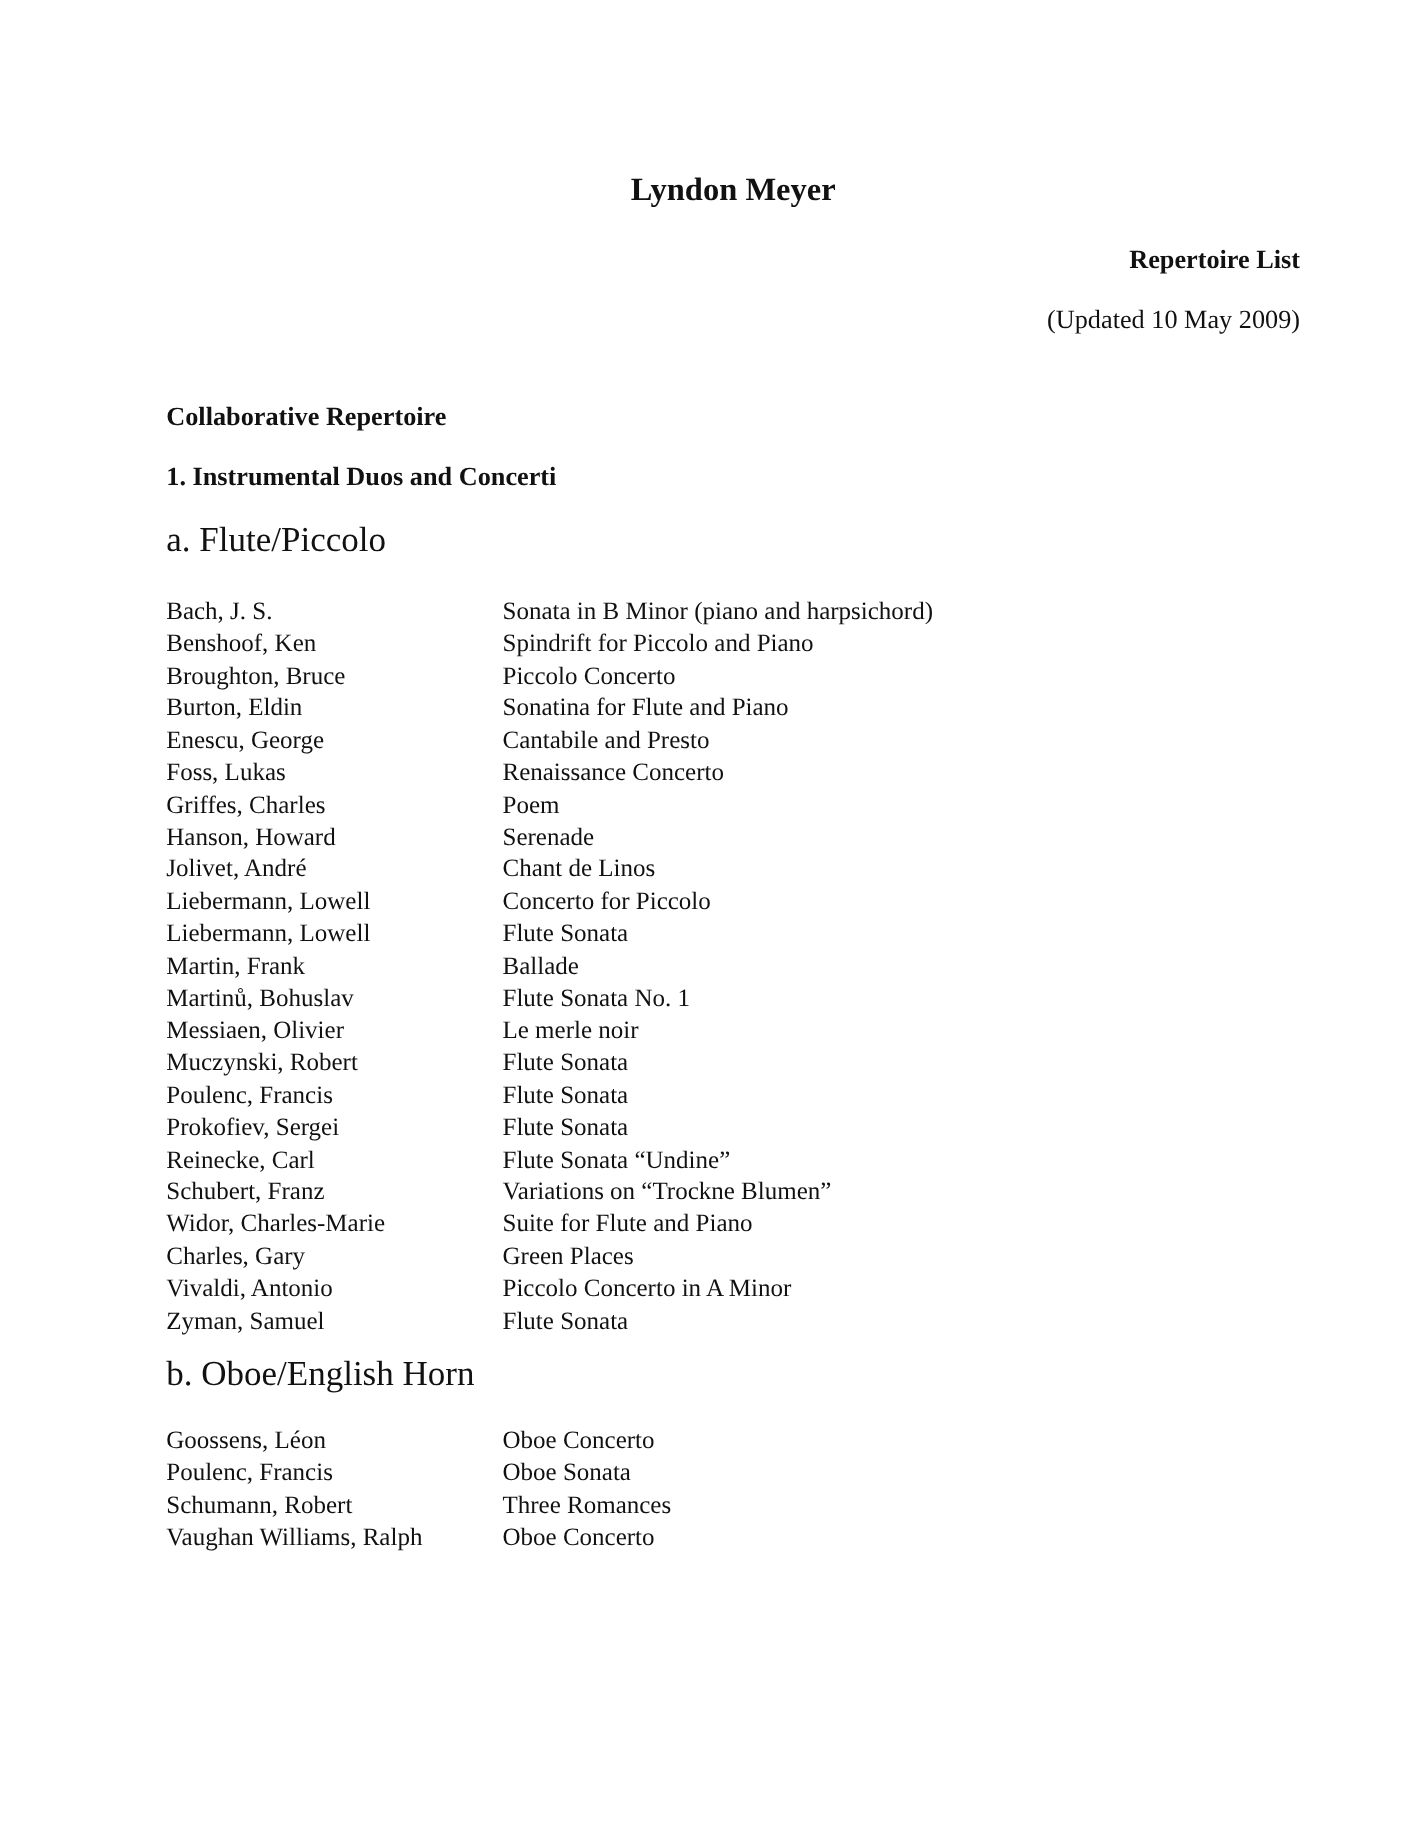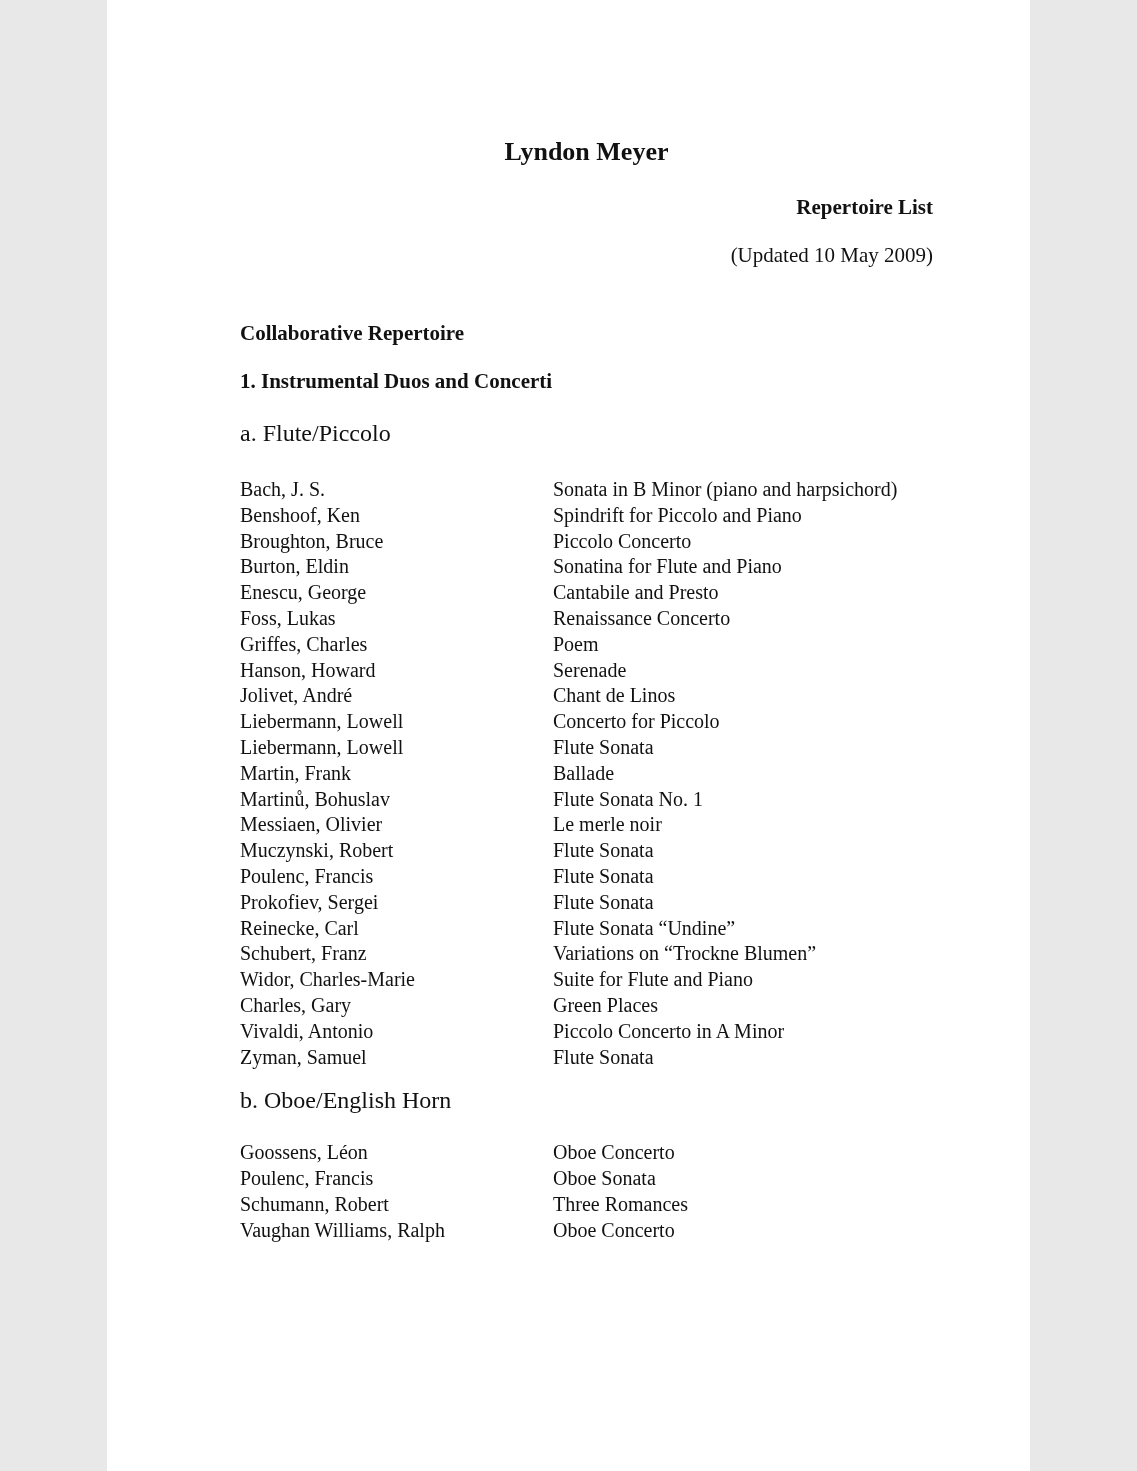--- a/index.html
+++ b/index.html
@@ -2,21 +2,21 @@
 <html><head>
 <meta charset="utf-8">
 <style>
   html, body {
     margin: 0;
     padding: 0;
     background: #e8e8e8;
   }
   .page {
     position: relative;
-    width: 923px;
+    width: 1137px;
     height: 1471px;
     margin: 0 auto;
     background: #ffffff;
     color: #111111;
     font-family: "Liberation Serif", "DejaVu Serif", serif;
     box-sizing: border-box;
     padding: 137px 97px 0 133px;
     overflow: hidden;
   }
   .page * { margin: 0; }
@@ -41,33 +41,32 @@
     margin-top: 22px;
   }
   .section-heading {
     font-size: 21px;
     line-height: 26px;
     font-weight: bold;
   }
   .heading-collaborative { margin-top: 52px; }
   .heading-duos { margin-top: 22px; }
   .subsection-label {
-    font-size: 24px;
+    font-size: 28px;
     line-height: 26px;
     margin-top: 26px;
   }
   .subsection-flute { margin-top: 26px; }
   .subsection-oboe { margin-top: 17px; }
   .rep-table { margin-top: 31px; }
   .rep-table-oboe { margin-top: 27px; }
   .rep-row {
     display: flex;
     font-size: 20px;
     line-height: 25.8px;
-    gap: 44px;
   }
   .rep-row .composer {
     flex: none;
     width: 269px;
   }
   .rep-row .work {
     flex: 1;
   }
 </style>
 </head>

